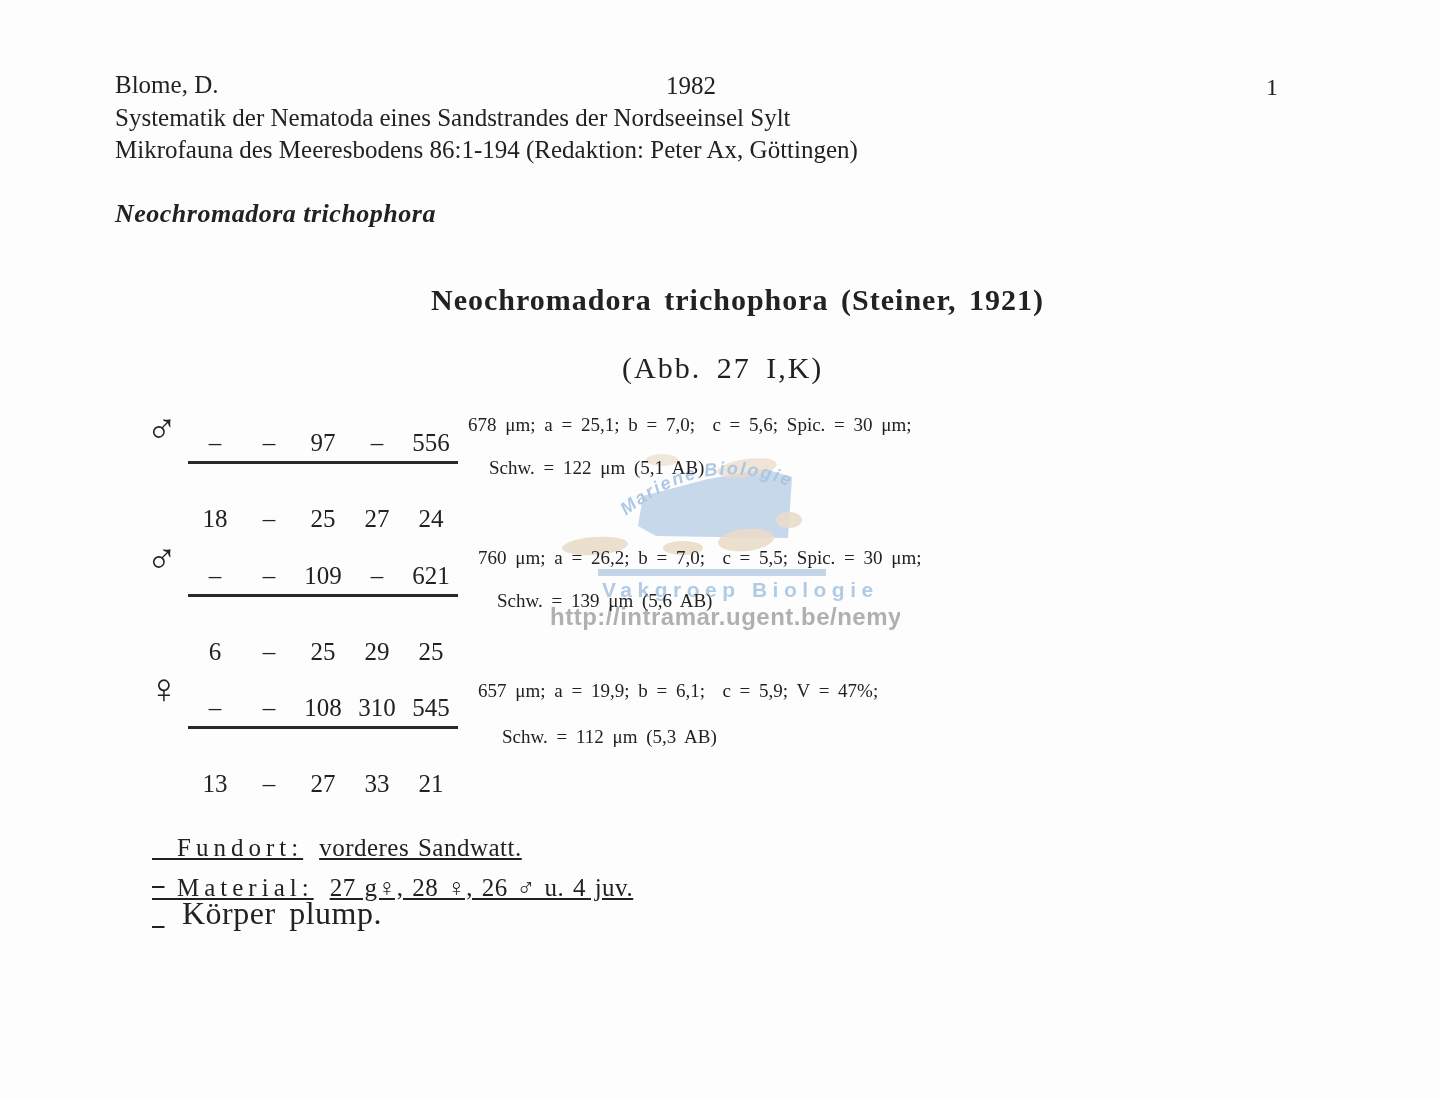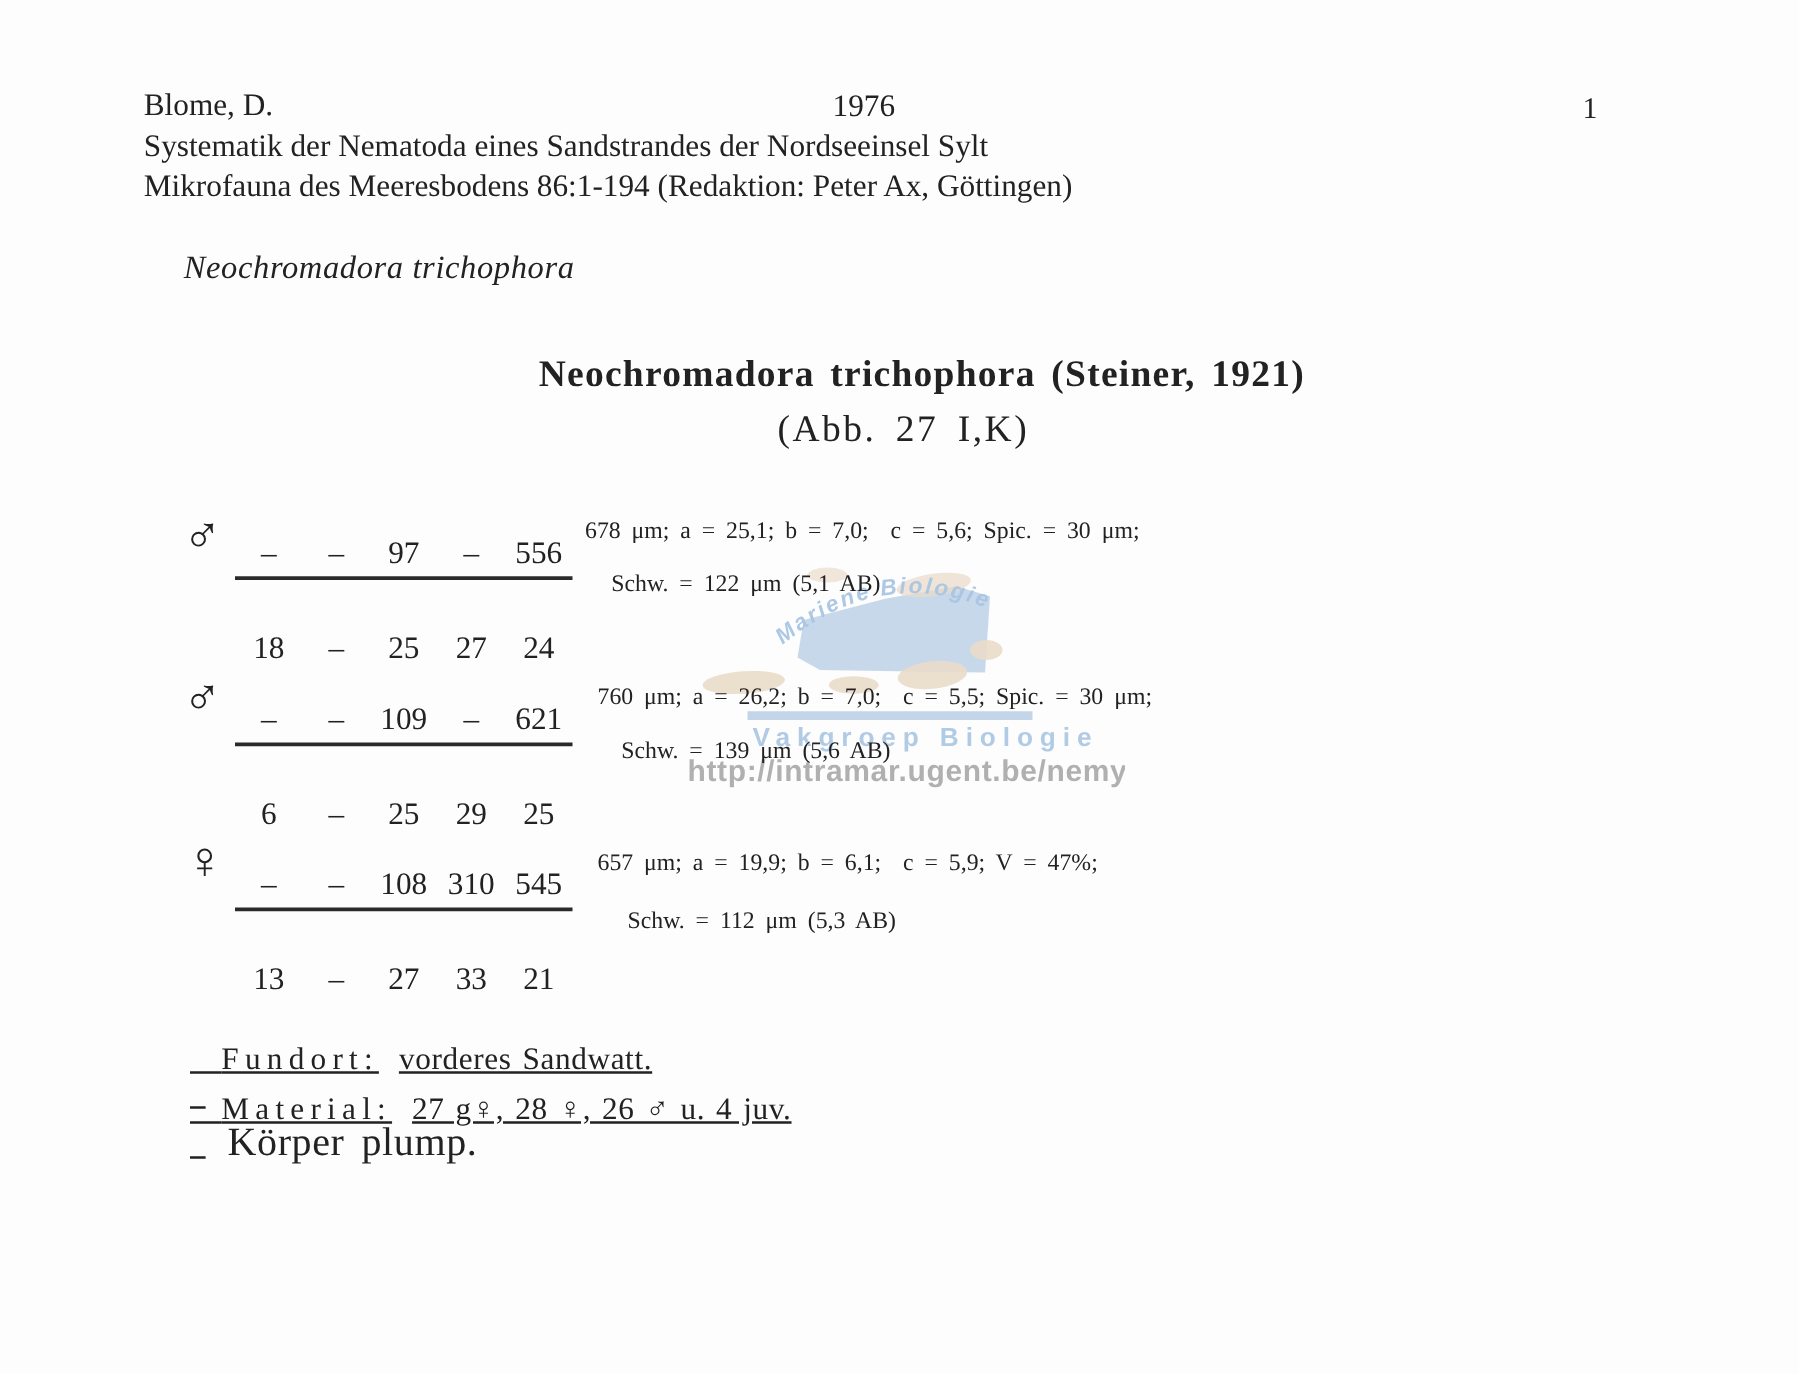--- a/index.html
+++ b/index.html
@@ -7,23 +7,23 @@
     position:relative;
     width:1439px; height:1099px;
     background:#fdfdfd;
     overflow:hidden;
     font-family:"Liberation Serif", serif;
     color:#222222;
   }
   .abs { position:absolute; white-space:pre; z-index:1; }
   .h-line   { font-size:25px; }
   .pgnum    { font-size:24px; }
-  .species-run { font-size:26px; font-weight:normal; font-style:italic; letter-spacing:0.5px;margin-left:32px; }
+  .species-run { font-size:26px; font-weight:bold; font-style:italic; letter-spacing:0.5px; }
   .title    { font-size:30px; font-weight:bold; letter-spacing:1px; word-spacing:4px;margin-left:48px; }
-  .figref   { font-size:30px; letter-spacing:2px; word-spacing:6px; }
+  .figref   { font-size:30px; letter-spacing:2px; word-spacing:6px;margin-top:24px; }
   .sex      { font-size:42px; line-height:1; }
   .fraction { z-index:1; }
   .frow     { display:flex; }
   .cell     { width:54px; text-align:center; font-size:25px; }
   .num      { border-bottom:3px solid #2a2a2a; padding-bottom:4px; }
   .den      { padding-top:5px; }
   .mline    { font-size:19px; word-spacing:4px; }
   .detail   { font-size:25px;text-decoration:underline; }
   .detail .lbl { letter-spacing:5px; }
   .detail .val { margin-left:16px; letter-spacing:0.5px; word-spacing:2px; }
@@ -49,21 +49,21 @@
     <ellipse cx="122" cy="8" rx="16" ry="6" opacity="0.7" fill="#e9dbc9"></ellipse>
     <rect x="58" y="117" width="228" height="7" opacity="0.9" fill="#bdd1e7"></rect>
     <text font-size="18" font-weight="bold" font-style="italic" letter-spacing="2" opacity="0.95" fill="#a9c6e3">
       <textPath href="#arcp">Mariene Biologie</textPath>
     </text>
     <text x="62" y="145" font-size="21" font-weight="bold" letter-spacing="5.5" opacity="0.9" fill="#a9c6e3">Vakgroep Biologie</text>
     <text x="10" y="173" font-size="24" font-weight="bold" letter-spacing="0.5" opacity="0.8" fill="#9e9e9e">http://intramar.ugent.be/nemys/</text>
   </svg>
 
   <div class="abs h-line" style="left:115px;top:71px">Blome, D.</div>
-  <div class="abs h-line" style="left:666px;top:72px">1976</div>
+  <div class="abs h-line" style="left:666px;top:72px">1982</div>
   <div class="abs pgnum" style="left:1266px;top:74px">1</div>
   <div class="abs h-line" style="left:115px;top:104px">Systematik der Nematoda eines Sandstrandes der Nordseeinsel Sylt</div>
   <div class="abs h-line" style="left:115px;top:136px">Mikrofauna des Meeresbodens 86:1-194 (Redaktion: Peter Ax, Göttingen)</div>
 
   <div class="abs species-run" style="left:115px;top:199px">Neochromadora trichophora</div>
 
   <div class="abs title" style="left:383px;top:283px">Neochromadora trichophora (Steiner, 1921)</div>
   <div class="abs figref" style="left:622px;top:327px">(Abb. 27 I,K)</div>
 
   <div class="abs sex" style="left:146px;top:408px">♂</div>

